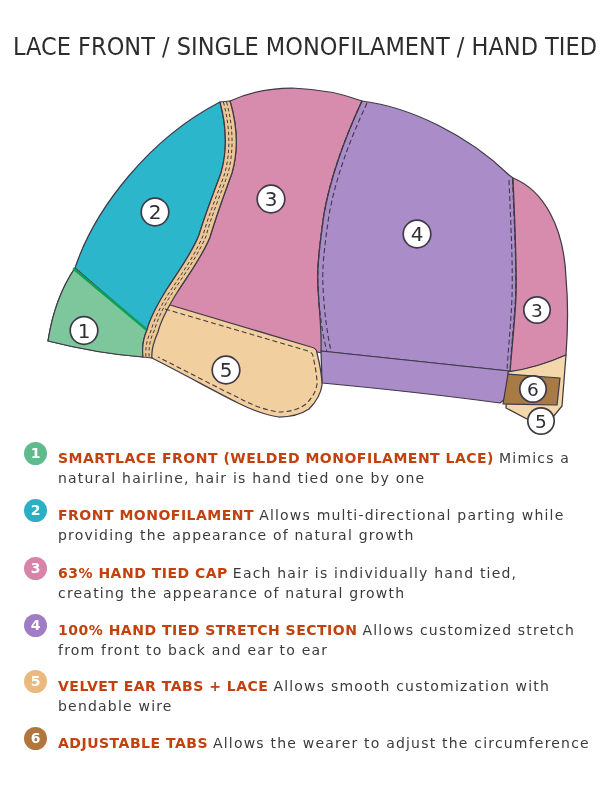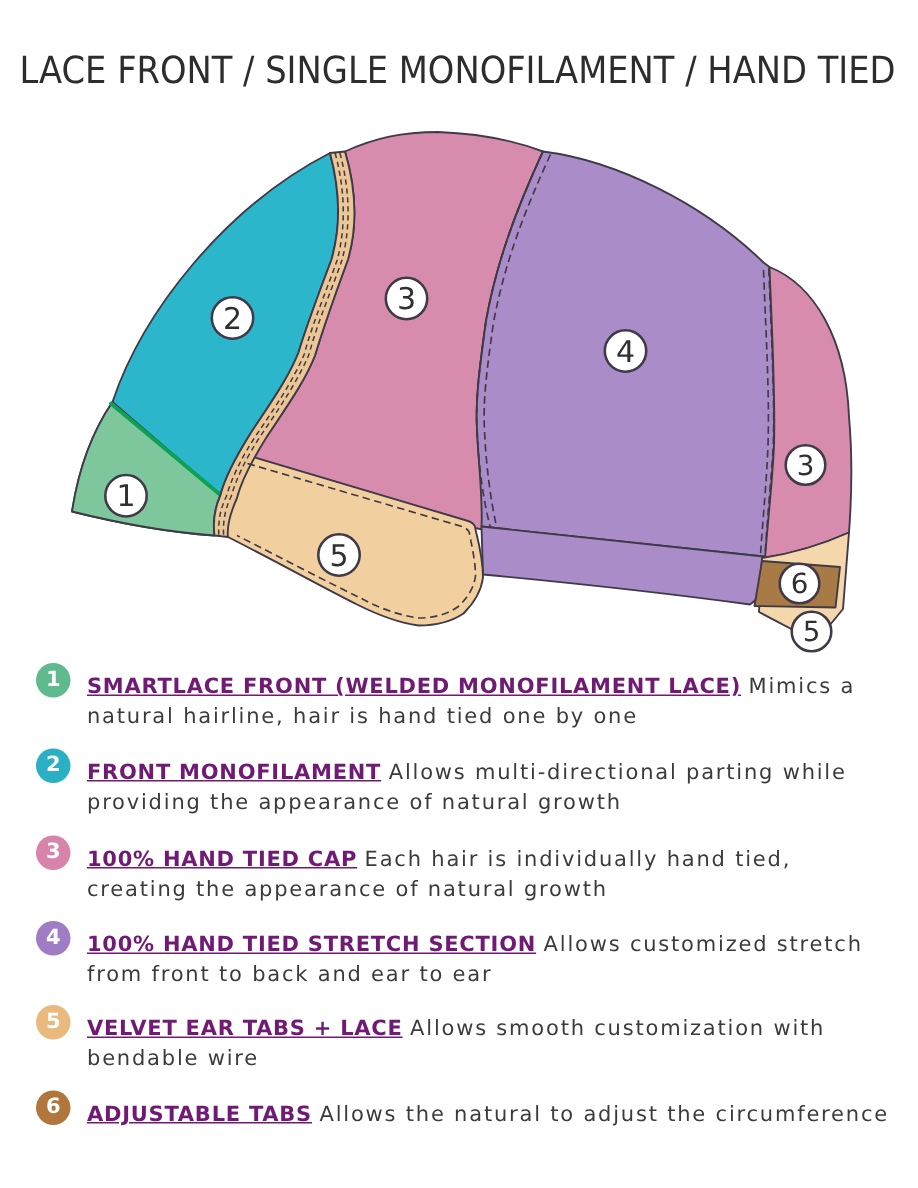--- a/index.html
+++ b/index.html
@@ -6,21 +6,21 @@
   body{width:612px;height:792px;background:#ffffff;position:relative;overflow:hidden;
        font-family:"Liberation Sans",sans-serif;}
   .title-svg{position:absolute;left:0;top:0;}
   .diagram{position:absolute;left:0;top:0;}
   .legend{position:absolute;left:58px;top:0;width:548px;}
   .legend-item{position:absolute;padding-top:4px;font-family:"DejaVu Sans",sans-serif;font-size:14px;
        line-height:19.5px;color:#3b3b3b;letter-spacing:1.2px;}
   .legend-item .bullet{position:absolute;left:-34px;top:-3px;width:23px;height:23px;border-radius:50%;
        color:#ffffff;font-weight:bold;font-size:14px;line-height:23px;text-align:center;
        letter-spacing:0;}
-  .legend-item b{color:#701a75;letter-spacing:0.5px;text-decoration:underline;}
+  .legend-item b{color:#c2410c;letter-spacing:0.5px;}
   .legend-item .desc{margin-left:5px;}
 </style>
 </head>
 <body>
 
 <svg class="title-svg" width="612" height="70" viewBox="0 0 612 70">
   <text x="13" y="55" font-size="25" font-family="&quot;DejaVu Sans&quot;,sans-serif" fill="#2d2d2d" textLength="584" lengthAdjust="spacingAndGlyphs">LACE FRONT / SINGLE MONOFILAMENT / HAND TIED</text>
 </svg>
 
 <svg class="diagram" width="612" height="440" viewBox="0 0 612 440">
@@ -135,27 +135,27 @@
   <div class="legend-item" style="top:445px;width:520px">
     <span class="bullet" style="background-color: rgb(95, 186, 142);">1</span>
     <b>SMARTLACE FRONT (WELDED MONOFILAMENT LACE)</b><span class="desc">Mimics a natural hairline, hair is hand tied one by one</span>
   </div>
   <div class="legend-item" style="top:502px;width:520px">
     <span class="bullet" style="background-color: rgb(42, 175, 196);">2</span>
     <b>FRONT MONOFILAMENT</b><span class="desc">Allows multi-directional parting while providing the appearance of natural growth</span>
   </div>
   <div class="legend-item" style="top:560px;width:520px">
     <span class="bullet" style="background-color: rgb(215, 131, 170);">3</span>
-    <b>100% HAND TIED CAP</b><span class="desc">Each hair is individually hand tied, creating the appearance of natural growth</span>
+    <b>63% HAND TIED CAP</b><span class="desc">Each hair is individually hand tied, creating the appearance of natural growth</span>
   </div>
   <div class="legend-item" style="top:617px;width:520px">
     <span class="bullet" style="background-color: rgb(160, 124, 197);">4</span>
     <b>100% HAND TIED STRETCH SECTION</b><span class="desc">Allows customized stretch from front to back and ear to ear</span>
   </div>
   <div class="legend-item" style="top:673px;width:520px">
     <span class="bullet" style="background-color: rgb(234, 185, 126);">5</span>
     <b>VELVET EAR TABS + LACE</b><span class="desc">Allows smooth customization with bendable wire</span>
   </div>
   <div class="legend-item" style="top:730px;width:548px">
     <span class="bullet" style="background-color: rgb(176, 118, 59);">6</span>
-    <b>ADJUSTABLE TABS</b><span class="desc">Allows the natural to adjust the circumference</span>
+    <b>ADJUSTABLE TABS</b><span class="desc">Allows the wearer to adjust the circumference</span>
   </div>
 </div>
 
 </body></html>

